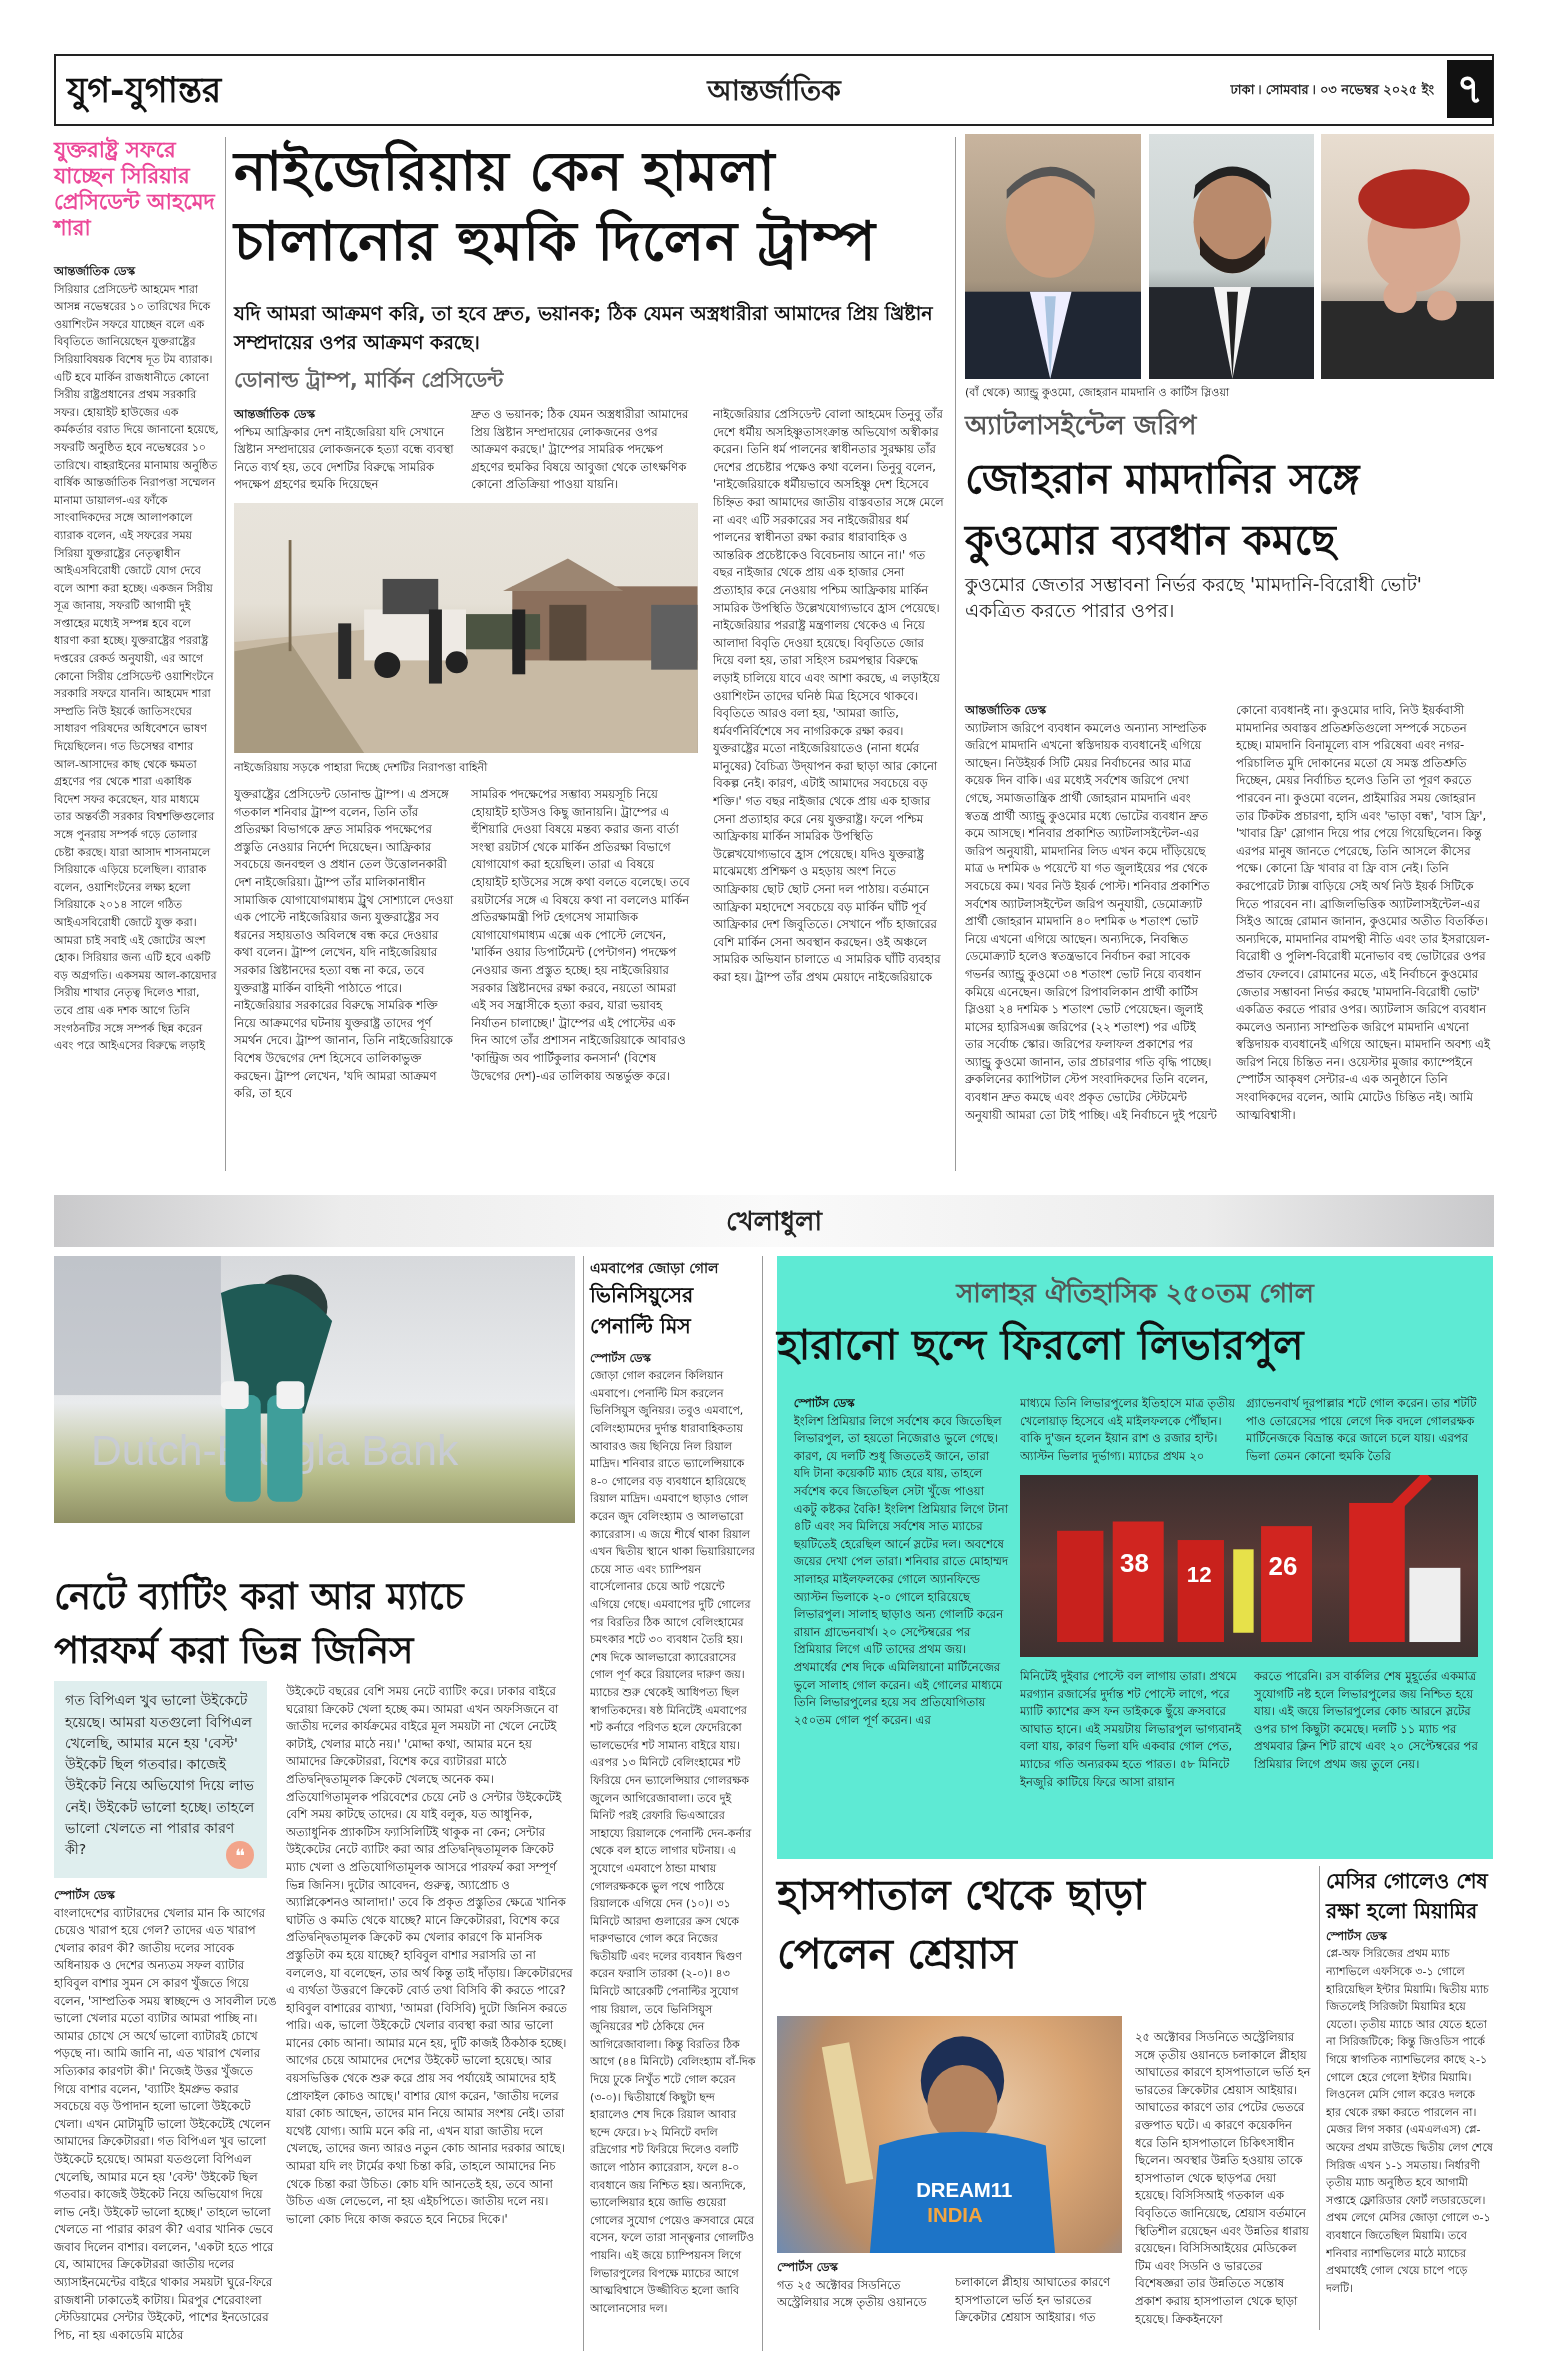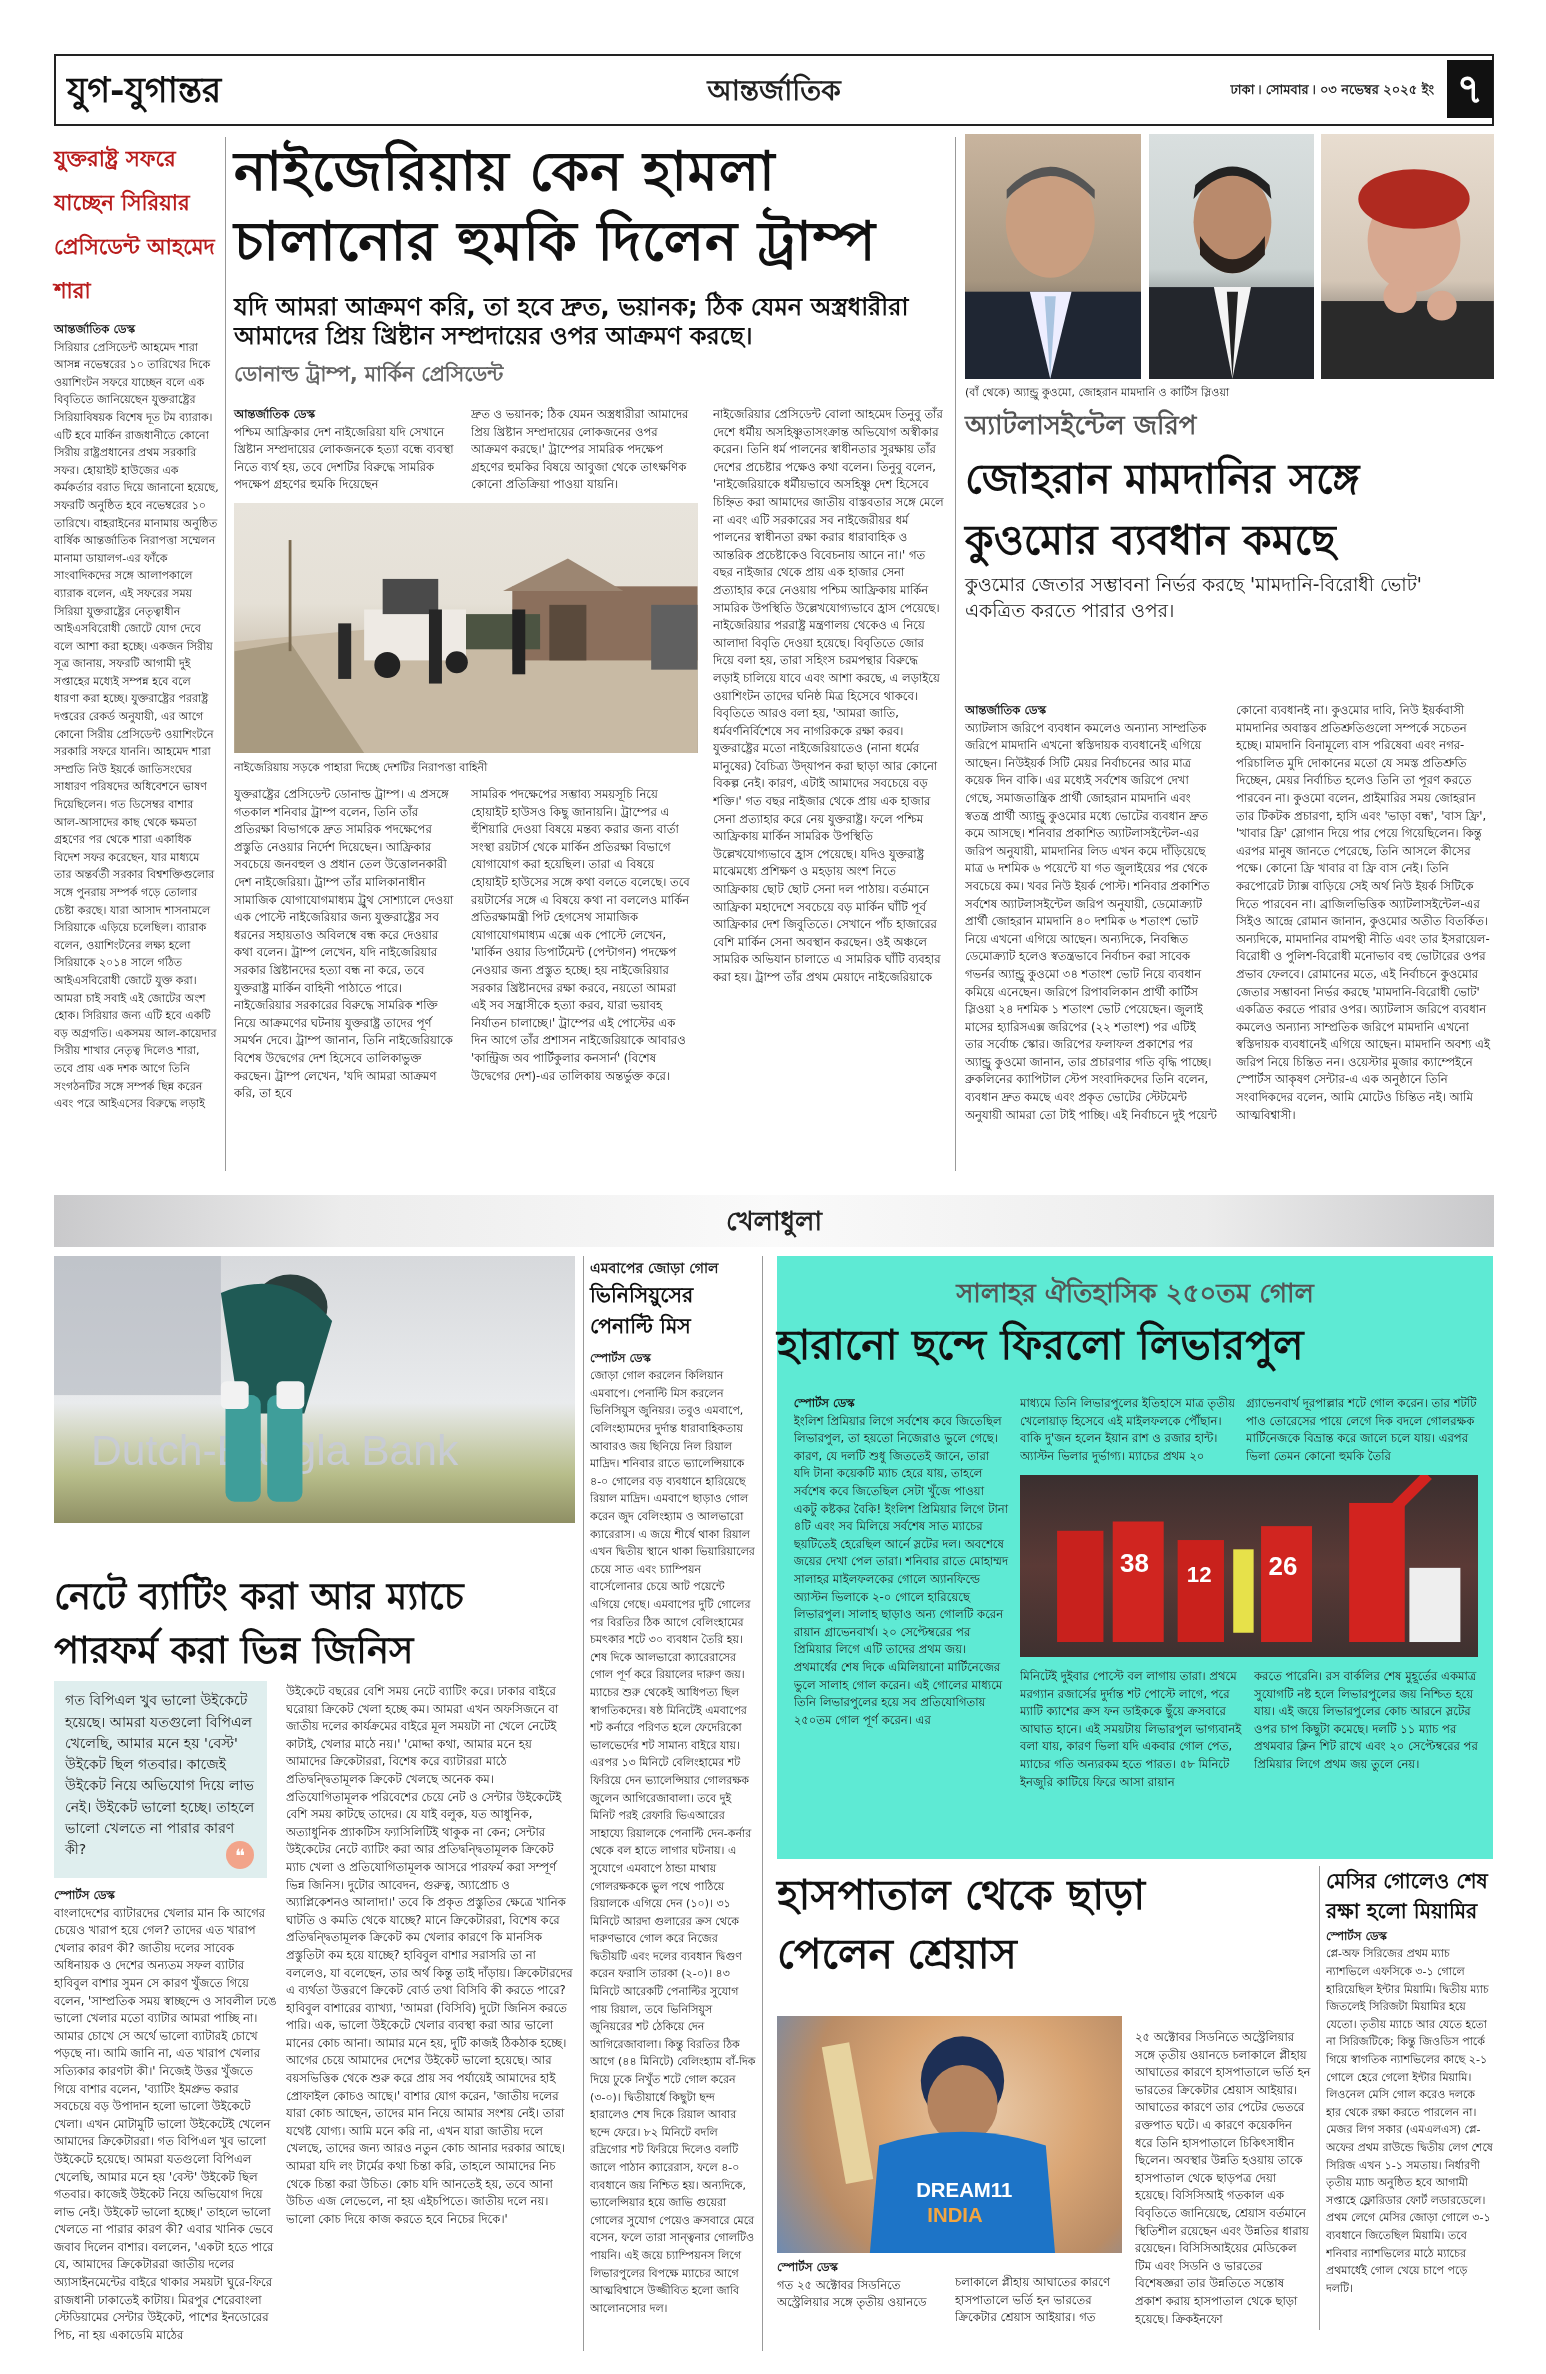--- a/index.html
+++ b/index.html
@@ -27,32 +27,32 @@
 <body>
 
 <div id="mast" class="abs">
   <div class="abs logo">যুগ-যুগান্তর</div>
   <div class="abs sect">আন্তর্জাতিক</div>
   <div class="abs date">ঢাকা ৷ সোমবার ৷ ০৩ নভেম্বর ২০২৫ ইং</div>
   <div class="abs pg">৭</div>
 </div>
 
 <div class="abs" style="left:54px;top:137px;width:165px;height:1039px">
-  <div style="font-size:21.3px;line-height:44px;font-weight:bold;color:#b91c1c;margin-bottom:8px">যুক্তরাষ্ট্র সফরে যাচ্ছেন সিরিয়ার প্রেসিডেন্ট আহমেদ শারা</div>
+  <div style="font-size:21.3px;line-height:26px;font-weight:bold;color:#ec4899;margin-bottom:22px">যুক্তরাষ্ট্র সফরে যাচ্ছেন সিরিয়ার প্রেসিডেন্ট আহমেদ শারা</div>
   <span class="desk">আন্তর্জাতিক ডেস্ক</span>
   <div class="txt" style="height:770px;font-size:11px;line-height:17.6px">সিরিয়ার প্রেসিডেন্ট আহমেদ শারা আসন্ন নভেম্বরের ১০ তারিখের দিকে ওয়াশিংটন সফরে যাচ্ছেন বলে এক বিবৃতিতে জানিয়েছেন যুক্তরাষ্ট্রের সিরিয়াবিষয়ক বিশেষ দূত টম ব্যারাক। এটি হবে মার্কিন রাজধানীতে কোনো সিরীয় রাষ্ট্রপ্রধানের প্রথম সরকারি সফর। হোয়াইট হাউজের এক কর্মকর্তার বরাত দিয়ে জানানো হয়েছে, সফরটি অনুষ্ঠিত হবে নভেম্বরের ১০ তারিখে। বাহরাইনের মানামায় অনুষ্ঠিত বার্ষিক আন্তর্জাতিক নিরাপত্তা সম্মেলন মানামা ডায়ালগ-এর ফাঁকে সাংবাদিকদের সঙ্গে আলাপকালে ব্যারাক বলেন, এই সফরের সময় সিরিয়া যুক্তরাষ্ট্রের নেতৃত্বাধীন আইএসবিরোধী জোটে যোগ দেবে বলে আশা করা হচ্ছে। একজন সিরীয় সূত্র জানায়, সফরটি আগামী দুই সপ্তাহের মধ্যেই সম্পন্ন হবে বলে ধারণা করা হচ্ছে। যুক্তরাষ্ট্রের পররাষ্ট্র দপ্তরের রেকর্ড অনুযায়ী, এর আগে কোনো সিরীয় প্রেসিডেন্ট ওয়াশিংটনে সরকারি সফরে যাননি। আহমেদ শারা সম্প্রতি নিউ ইয়র্কে জাতিসংঘের সাধারণ পরিষদের অধিবেশনে ভাষণ দিয়েছিলেন। গত ডিসেম্বর বাশার আল-আসাদের কাছ থেকে ক্ষমতা গ্রহণের পর থেকে শারা একাধিক বিদেশ সফর করেছেন, যার মাধ্যমে তার অন্তর্বর্তী সরকার বিশ্বশক্তিগুলোর সঙ্গে পুনরায় সম্পর্ক গড়ে তোলার চেষ্টা করছে। যারা আসাদ শাসনামলে সিরিয়াকে এড়িয়ে চলেছিল। ব্যারাক বলেন, ওয়াশিংটনের লক্ষ্য হলো সিরিয়াকে ২০১৪ সালে গঠিত আইএসবিরোধী জোটে যুক্ত করা। আমরা চাই সবাই এই জোটের অংশ হোক। সিরিয়ার জন্য এটি হবে একটি বড় অগ্রগতি। একসময় আল-কায়েদার সিরীয় শাখার নেতৃত্ব দিলেও শারা, তবে প্রায় এক দশক আগে তিনি সংগঠনটির সঙ্গে সম্পর্ক ছিন্ন করেন এবং পরে আইএসের বিরুদ্ধে লড়াই করেন। ২০১৯ সালে যুক্তরাষ্ট্রের নেতৃত্বাধীন জোট সিরিয়া থেকে আইএসকে তাদের শেষ ঘাঁটি দখল করে নেয়। তবে সাম্প্রতিক মাসগুলোতে আইএস পুনরায় সংগঠিত হওয়ার চেষ্টা করছে বলে সূত্র জানিয়েছে।</div>
 </div>
 <div class="vr" style="left:225px;top:137px;height:1034px"></div>
 
 <div class="abs" style="left:234px;top:137px;width:714px;height:1039px">
   <div class="h-xl" style="font-size:54px;line-height:70px;letter-spacing:0.9px">
     <div>নাইজেরিয়ায় কেন হামলা</div>
     <div>চালানোর হুমকি দিলেন ট্রাম্প</div>
   </div>
-  <div style="margin-top:16px;font-size:24px;line-height:29px;font-weight:bold;color:#111;width:705px">যদি আমরা আক্রমণ করি, তা হবে দ্রুত, ভয়ানক; ঠিক যেমন অস্ত্রধারীরা আমাদের প্রিয় খ্রিষ্টান সম্প্রদায়ের ওপর আক্রমণ করছে।</div>
+  <div style="margin-top:22px;font-size:19px;line-height:29px;font-weight:bold;color:#111;width:705px">যদি আমরা আক্রমণ করি, তা হবে দ্রুত, ভয়ানক; ঠিক যেমন অস্ত্রধারীরা আমাদের প্রিয় খ্রিষ্টান সম্প্রদায়ের ওপর আক্রমণ করছে।</div>
   <div style="font-size:20.4px;line-height:30px;color:#666;font-weight:bold;margin-top:8px">ডোনাল্ড ট্রাম্প, মার্কিন প্রেসিডেন্ট</div>
 
   <div class="abs" style="left:0;top:269px;width:223px">
     <span class="desk">আন্তর্জাতিক ডেস্ক</span>
     <div class="txt" style="height:72px">পশ্চিম আফ্রিকার দেশ নাইজেরিয়া যদি সেখানে খ্রিষ্টান সম্প্রদায়ের লোকজনকে হত্যা বন্ধে ব্যবস্থা নিতে ব্যর্থ হয়, তবে দেশটির বিরুদ্ধে সামরিক পদক্ষেপ গ্রহণের হুমকি দিয়েছেন</div>
   </div>
   <div class="abs txt" style="left:237px;top:269px;width:223px;height:93px">দ্রুত ও ভয়ানক; ঠিক যেমন অস্ত্রধারীরা আমাদের প্রিয় খ্রিষ্টান সম্প্রদায়ের লোকজনের ওপর আক্রমণ করছে।' ট্রাম্পের সামরিক পদক্ষেপ গ্রহণের হুমকির বিষয়ে আবুজা থেকে তাৎক্ষণিক কোনো প্রতিক্রিয়া পাওয়া যায়নি।</div>
 
   <div class="photo" style="left:0;top:366px;width:464px;height:250px;background:linear-gradient(180deg,#e8e4dc 0%,#e5e0d6 40%,#cfc5b5 62%,#b9ab98 100%)">
     <svg width="464" height="250" viewBox="0 0 500 270">

